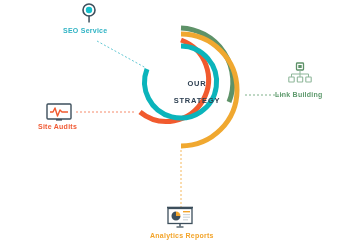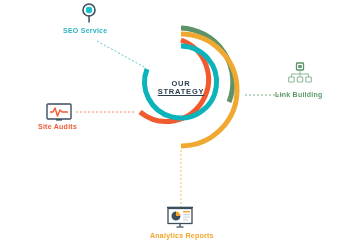--- a/index.html
+++ b/index.html
@@ -51,33 +51,33 @@
     top: 123px;
     color: #f05a34;
   }
   .label-analytics {
     left: 150px;
     top: 232px;
     color: #f3a42a;
   }
   .center-text {
     position: absolute;
-    left: 138px;
+    left: 154px;
     top: 80px;
     width: 86px;
     text-align: center;
     color: #2c3e50;
     font-size: 7.5px;
     font-weight: bold;
     letter-spacing: 0.8px;
     line-height: 1;
   }
   .center-text .line2 {
     display: block;
-    text-decoration: underline;
+    margin-top: 9px;
   }
   .icon-box {
     position: absolute;
   }
   .icon-seo { left: 78px; top: 2px; }
   .icon-link { left: 288px; top: 62px; }
   .icon-audits { left: 46px; top: 103px; }
   .icon-analytics { left: 165px; top: 206px; }
 </style>
 </head>

